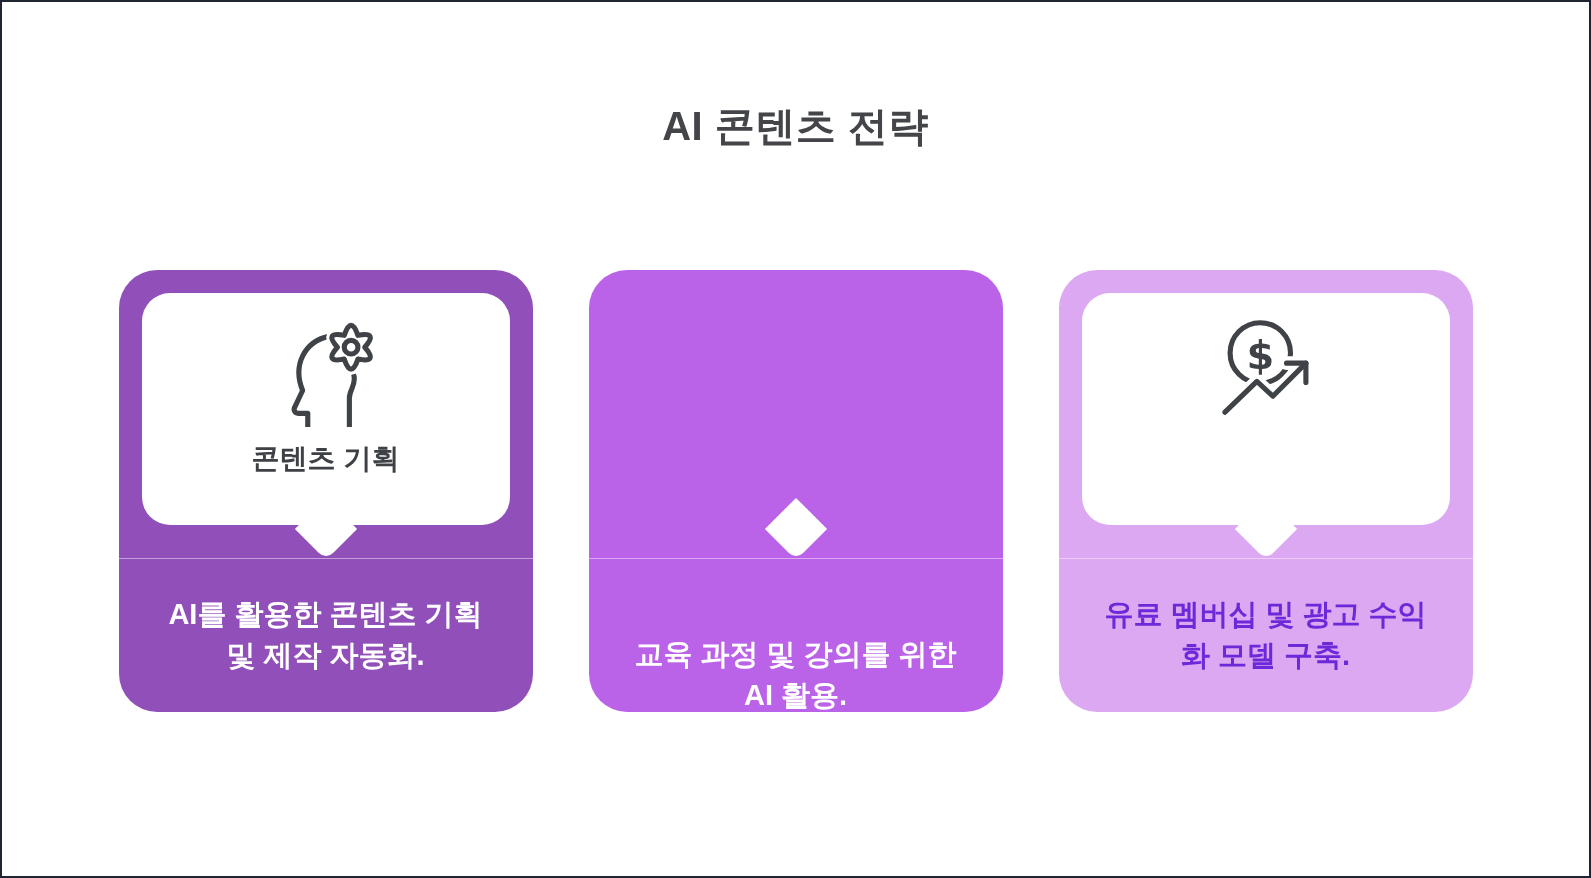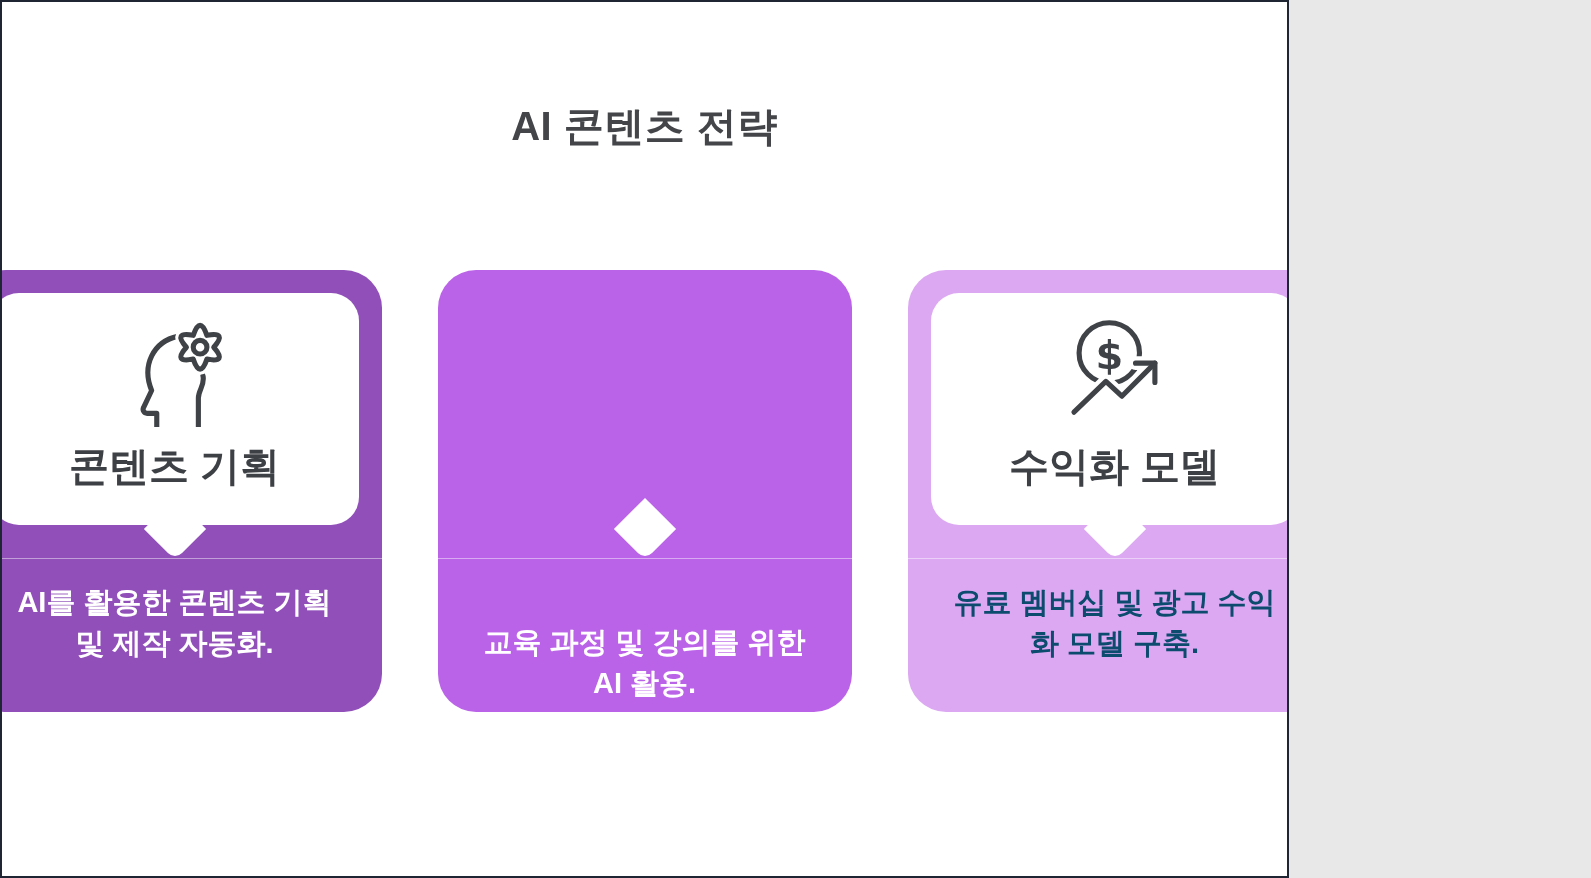--- a/index.html
+++ b/index.html
@@ -1,18 +1,18 @@
 <!DOCTYPE html>
 <html><head>
 <meta charset="utf-8">
 <style>
   html,body{margin:0;padding:0;background:#e8e8e8;}
   .page{
     position:relative;
-    width:1289px;height:878px;
+    width:1591px;height:878px;
     box-sizing:border-box;
     background:#ffffff;
     border:2px solid #1f2533;
     font-family:"Liberation Sans","DejaVu Sans",sans-serif;
     overflow:hidden;
   }
   .page-title{
     margin:0;
     padding-top:97px;
     text-align:center;
@@ -55,37 +55,37 @@
     border-radius:0 0 10px 0;
     z-index:1;
   }
   .card-icon{
     margin-top:20px;
     width:114px;height:114px;
     flex:0 0 auto;
   }
   .card-title{
     margin-top:14px;
-    font-size:40px;
+    font-size:28px;
     font-weight:700;
     color:#3d4045;
     text-align:left;
     line-height:1.25;
   }
   .seam-line{
     position:absolute;
     top:288px;left:0;right:0;
     height:1px;
     background:rgba(255,255,255,0.45);
     z-index:0;
   }
   .card-desc{
     position:absolute;
     top:288px;left:0;right:0;
-    padding:24px 40px 0;
+    padding:36px 40px 0;
     box-sizing:border-box;
     text-align:center;
     font-size:29px;
     line-height:1.4;
     font-weight:600;
     color:#ffffff;
     z-index:3;
   }
   .icon-stroke{fill:none;stroke:#3f4347;stroke-width:4.5;stroke-linecap:round;stroke-linejoin:round;}
   .icon-casing{fill:none;stroke:#ffffff;stroke-width:12;stroke-linecap:round;stroke-linejoin:round;}
@@ -126,19 +126,18 @@
       <div class="bubble-tail"></div>
       <div class="bubble">
         <svg class="card-icon" viewBox="0 0 100 100">
           <circle cx="45" cy="35" r="26.5" class="icon-stroke"></circle>
           <text x="45" y="37" text-anchor="middle" dominant-baseline="central" font-family="'DejaVu Sans', sans-serif" font-size="35" font-weight="600" fill="#3f4347">$</text>
           <polyline class="icon-casing" points="14,87 42,60 56,73 85,44"></polyline>
           <path class="icon-casing" d="M68 44 H85 V61"></path>
           <polyline class="icon-stroke" points="14,87 42,60 56,73 85,44"></polyline>
           <path class="icon-stroke" d="M68 44 H85 V61"></path>
         </svg>
-        <div class="card-title">수익화 모델</div>
       </div>
-      <div class="card-desc" style="color: #0c4a6e;">유료 멤버십 및 광고 수익화 모델 구축.</div>
+      <div class="card-desc" style="color: #6d28d9;">유료 멤버십 및 광고 수익화 모델 구축.</div>
     </div>
 
   </div>
 </div>
 
 </body></html>

